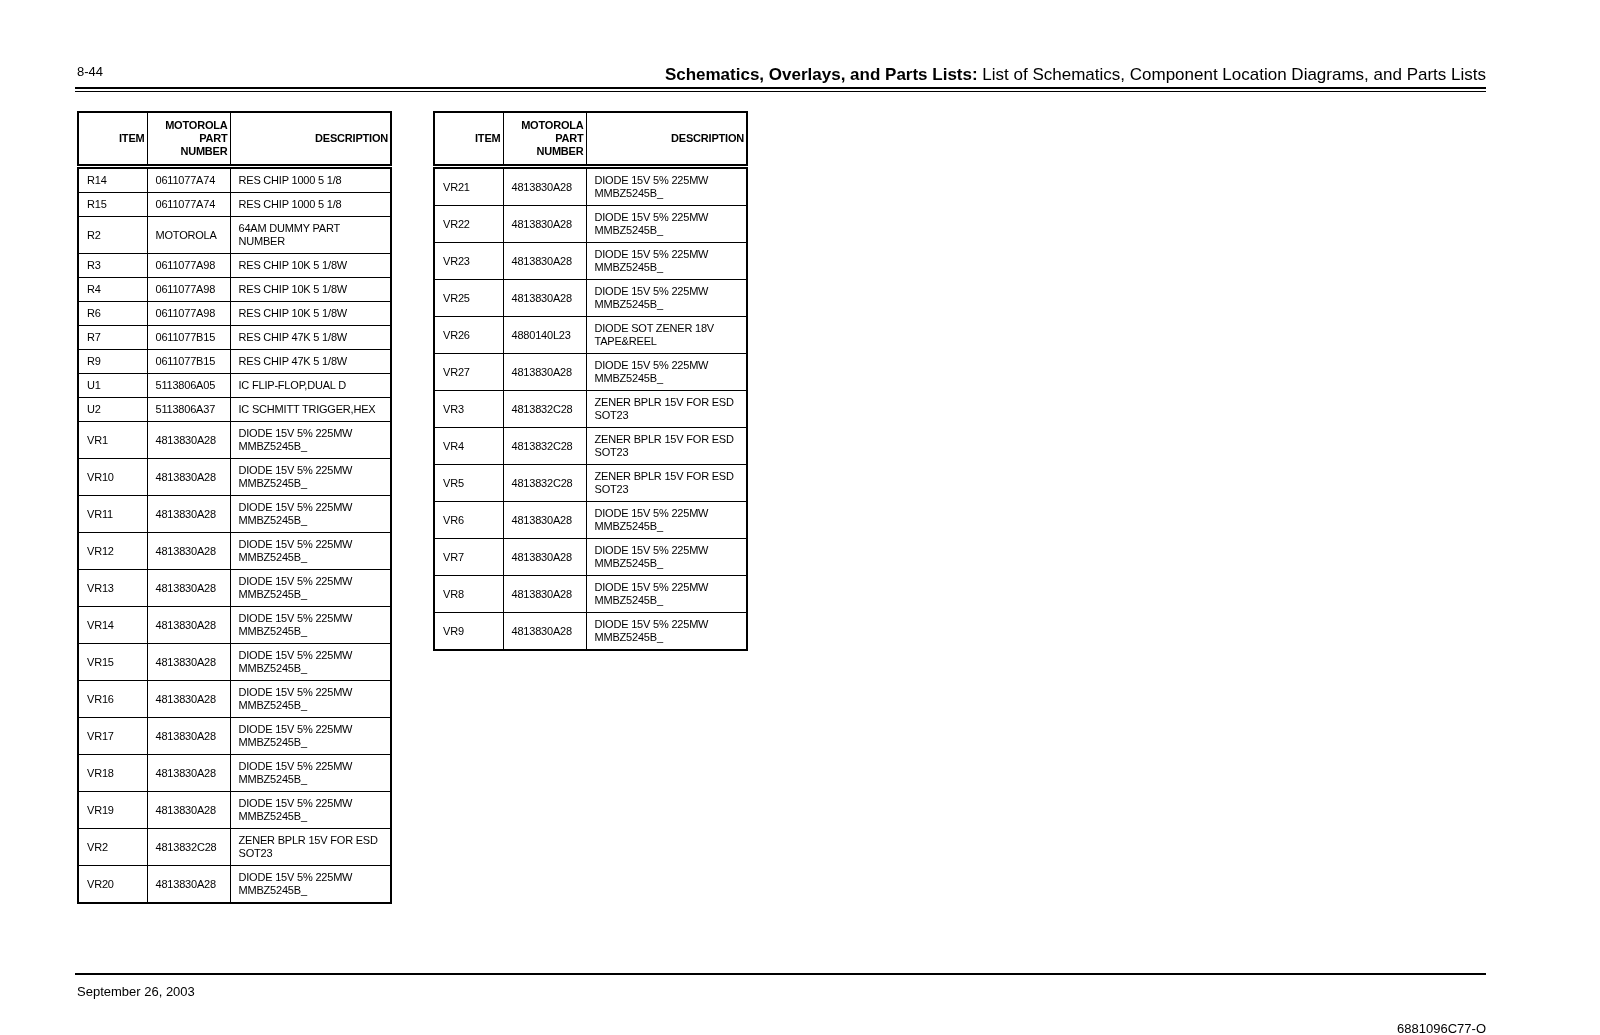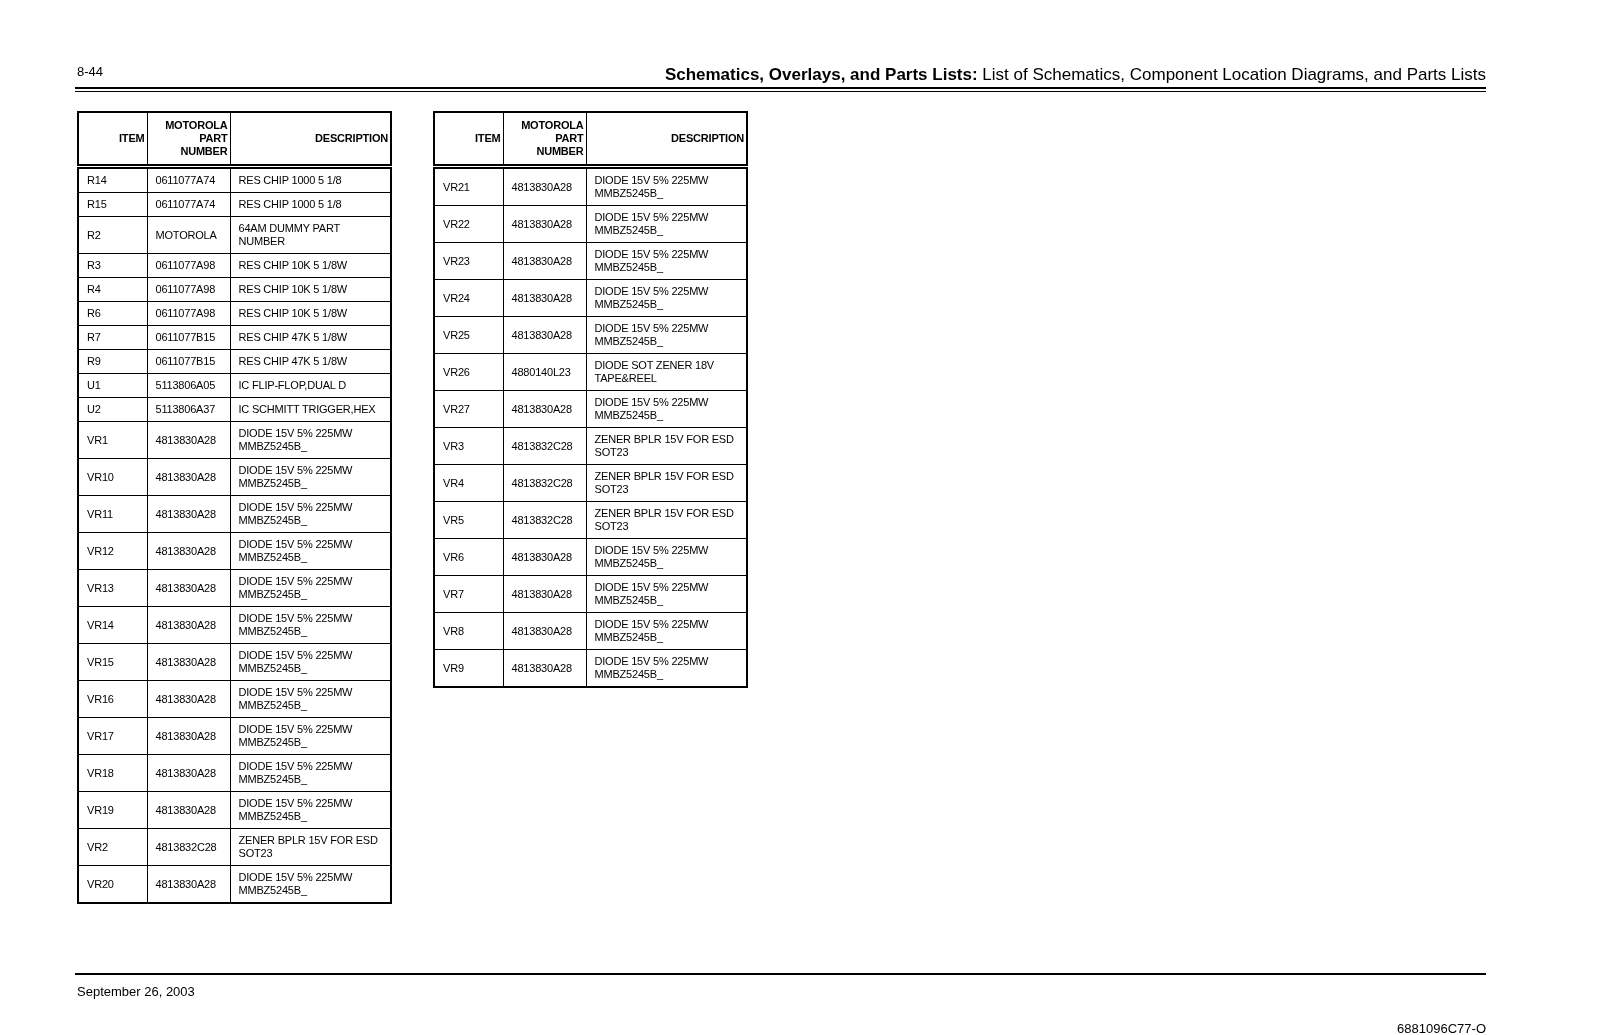--- a/index.html
+++ b/index.html
@@ -283,26 +283,20 @@
           <td>DIODE 15V 5% 225MW
 MMBZ5245B_</td>
         </tr>
         <tr>
           <td>VR23</td>
           <td>4813830A28</td>
           <td>DIODE 15V 5% 225MW
 MMBZ5245B_</td>
         </tr>
         <tr>
-          <td>VR24</td>
-          <td>4813830A28</td>
-          <td>DIODE 15V 5% 225MW
-MMBZ5245B_</td>
-        </tr>
-        <tr>
           <td>VR25</td>
           <td>4813830A28</td>
           <td>DIODE 15V 5% 225MW
 MMBZ5245B_</td>
         </tr>
         <tr>
           <td>VR26</td>
           <td>4880140L23</td>
           <td>DIODE SOT ZENER 18V
 TAPE&amp;REEL</td>

